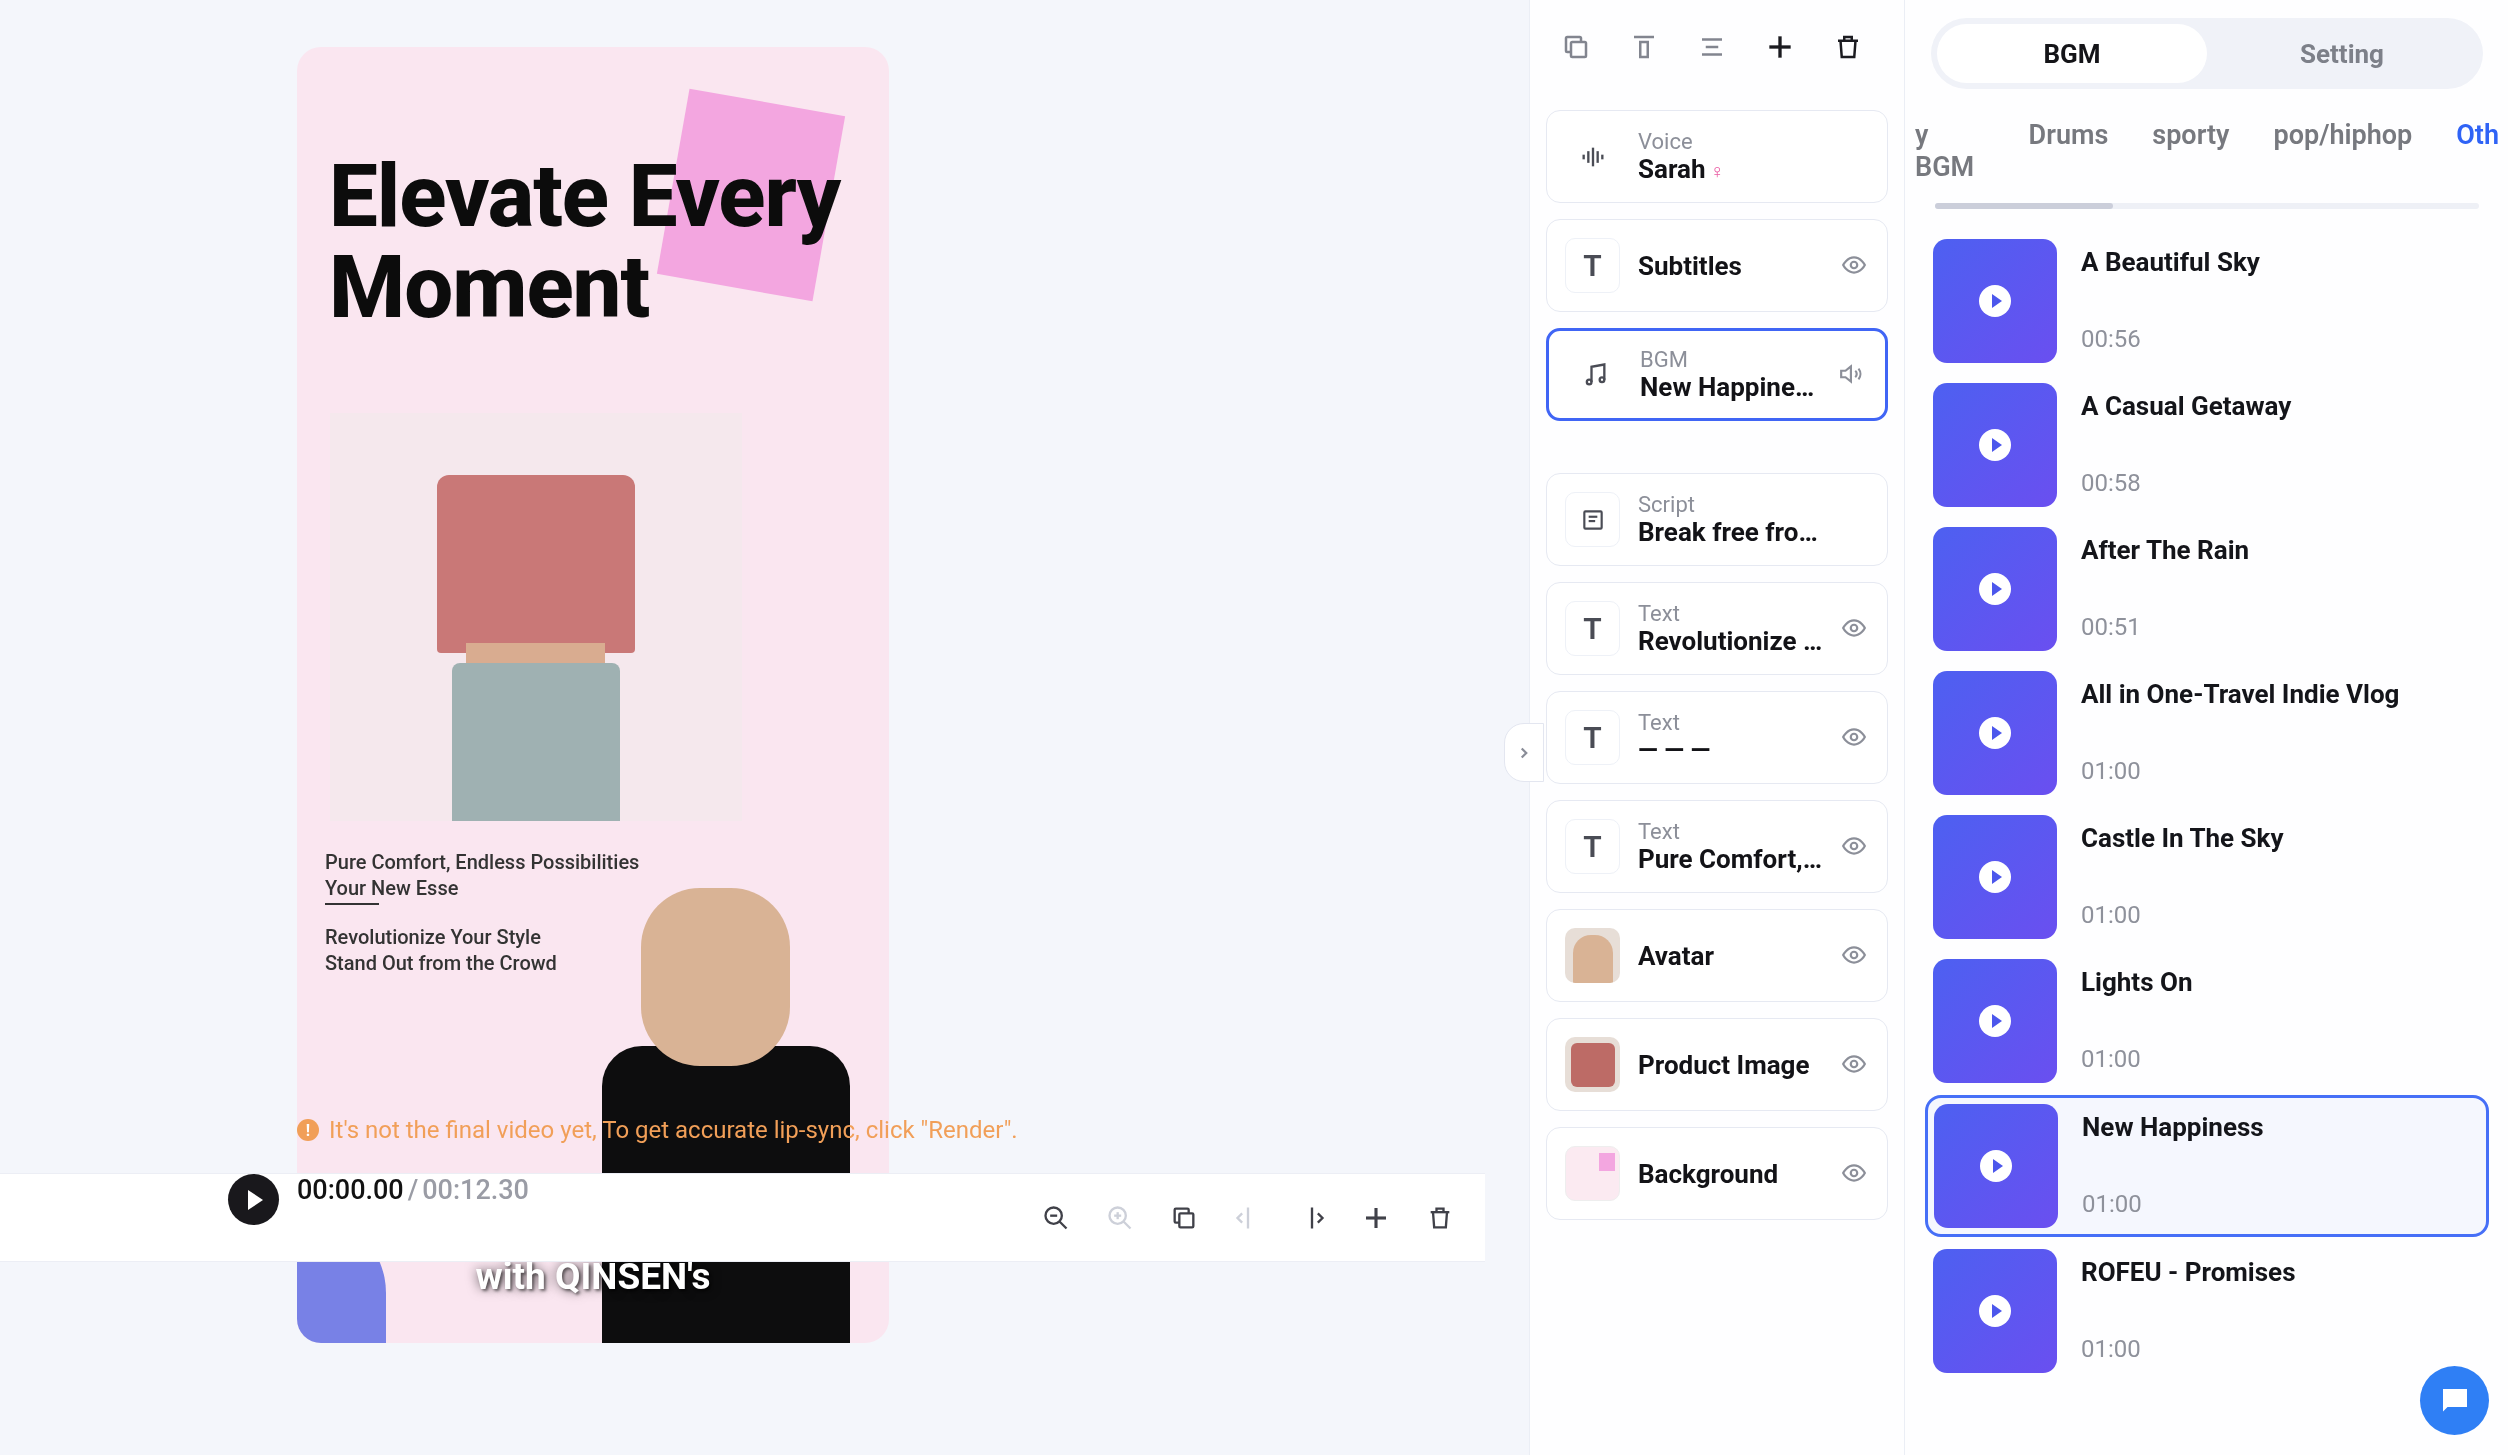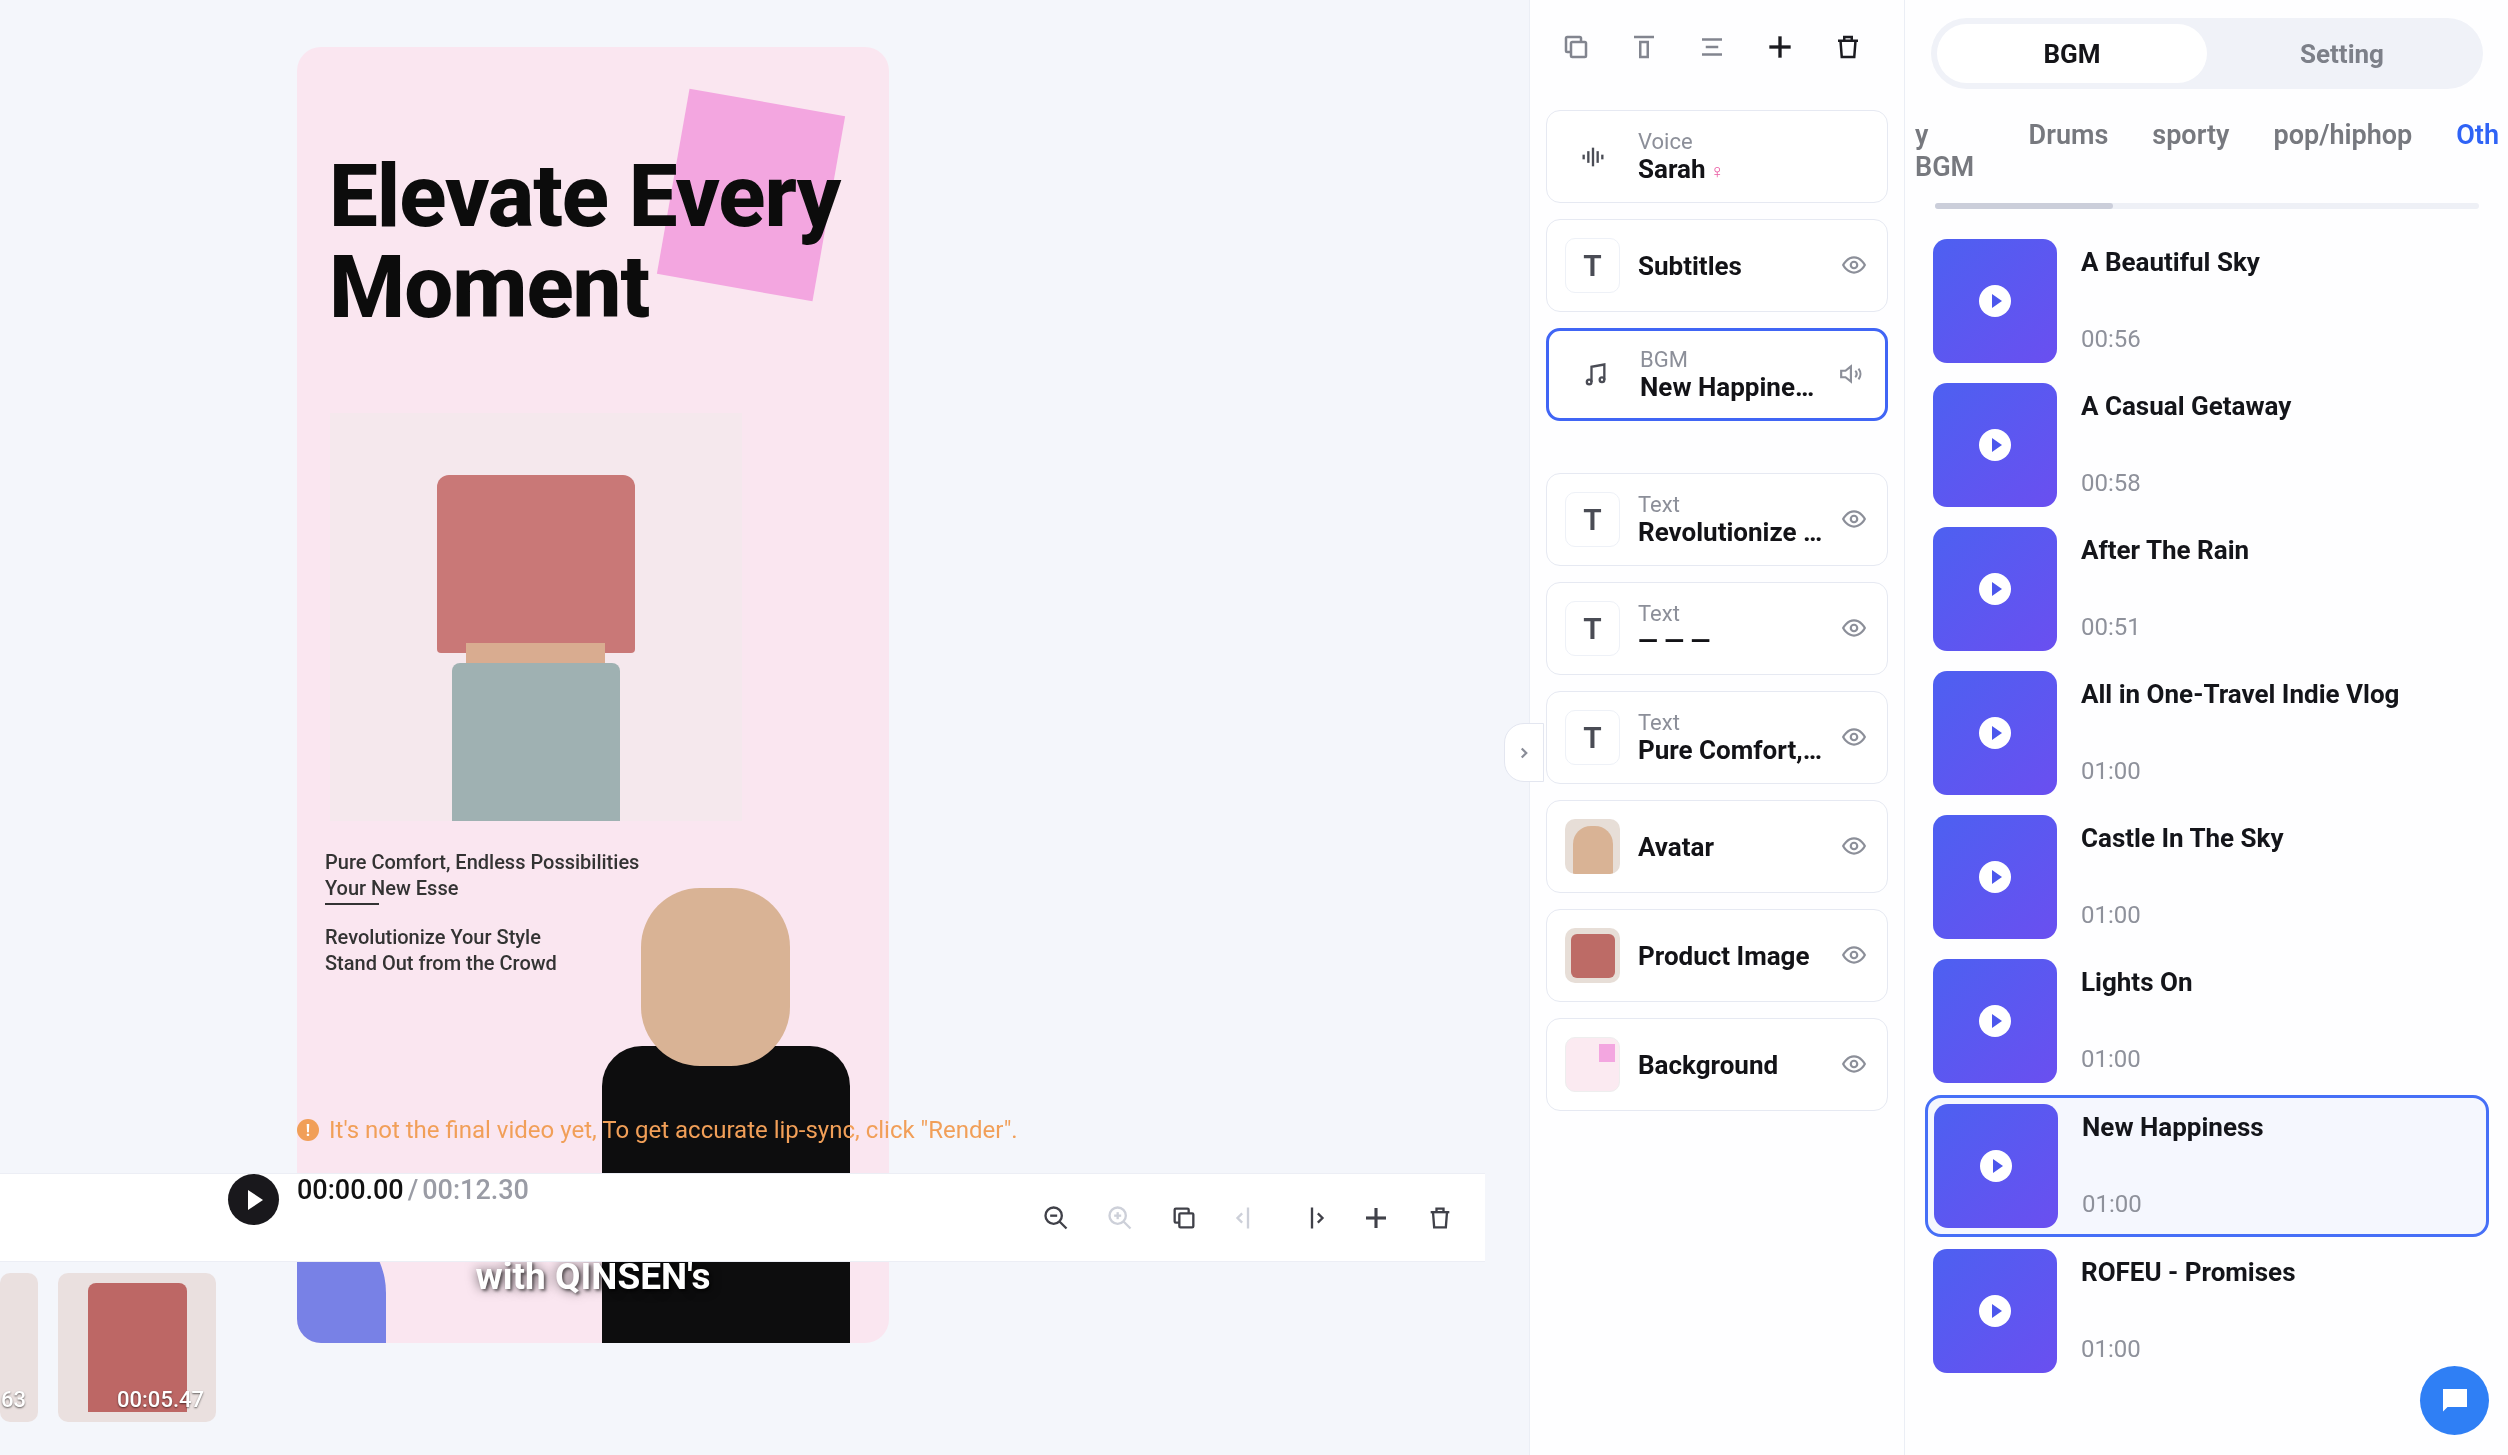--- a/index.html
+++ b/index.html
@@ -641,29 +641,20 @@
       <div class="p-icon">
         <svg width="28" height="28" viewBox="0 0 24 24" fill="none" stroke="currentColor" stroke-width="2">
             <path d="M4 7h16"></path>
             <path d="M9 7V4h6v3"></path>
             <path d="M6 7l1 13h10l1-13"></path>
           </svg>
       </div>
     </div>
   </div>
 
-  <div class="timeline-area">
-    <div class="clip-thumb small">
-      <div class="clip-duration">63</div>
-    </div>
-    <div class="clip-thumb">
-      <div class="clip-pbody"></div>
-      <div class="clip-duration">00:05.47</div>
-    </div>
-  </div>
 </div>
 
 <div class="side-panel">
   <div class="collapse-btn">
     <svg width="18" height="18" viewBox="0 0 24 24" fill="none" stroke="currentColor" stroke-width="3">
         <polyline points="9 6 15 12 9 18"></polyline>
       </svg>
   </div>
   <div class="panel-tools">
     <div class="tool-icon">
@@ -739,20 +730,33 @@
         <div class="layer-label">BGM</div>
         <div class="layer-value">New Happiness</div>
       </div>
       <div class="layer-eye"><svg width="26" height="26" viewBox="0 0 24 24" fill="none" stroke="currentColor" stroke-width="2">
             <polygon points="11 5 6 9 2 9 2 15 6 15 11 19 11 5"></polygon>
             <path d="M15 9a4 4 0 0 1 0 6"></path>
             <path d="M18 7a8 8 0 0 1 0 10"></path>
           </svg></div>
     </div>
     <div class="layer-group-gap"></div>
+    <div class="layer-item">
+      <div class="layer-icon-box white">
+          <svg width="26" height="26" viewBox="0 0 24 24" fill="none" stroke="currentColor" stroke-width="2">
+            <rect x="4" y="4" width="16" height="16" rx="1"></rect>
+            <line x1="8" y1="9" x2="16" y2="9"></line>
+            <line x1="8" y1="13" x2="14" y2="13"></line>
+          </svg>
+        </div>
+      <div class="layer-text">
+        <div class="layer-label">Script</div>
+        <div class="layer-value">Break free fro…</div>
+      </div>
+    </div>
     <div class="layer-item">
       <div class="layer-icon-box white">
           <span style="font-size:30px;font-weight:600;">T</span>
         </div>
       <div class="layer-text">
         <div class="layer-label">Text</div>
         <div class="layer-value">Revolutionize …</div>
       </div>
       <div class="layer-eye"><svg width="26" height="26" viewBox="0 0 24 24" fill="none" stroke="currentColor" stroke-width="2">
             <path d="M2 12s3.5-7 10-7 10 7 10 7-3.5 7-10 7-10-7-10-7z"></path>

